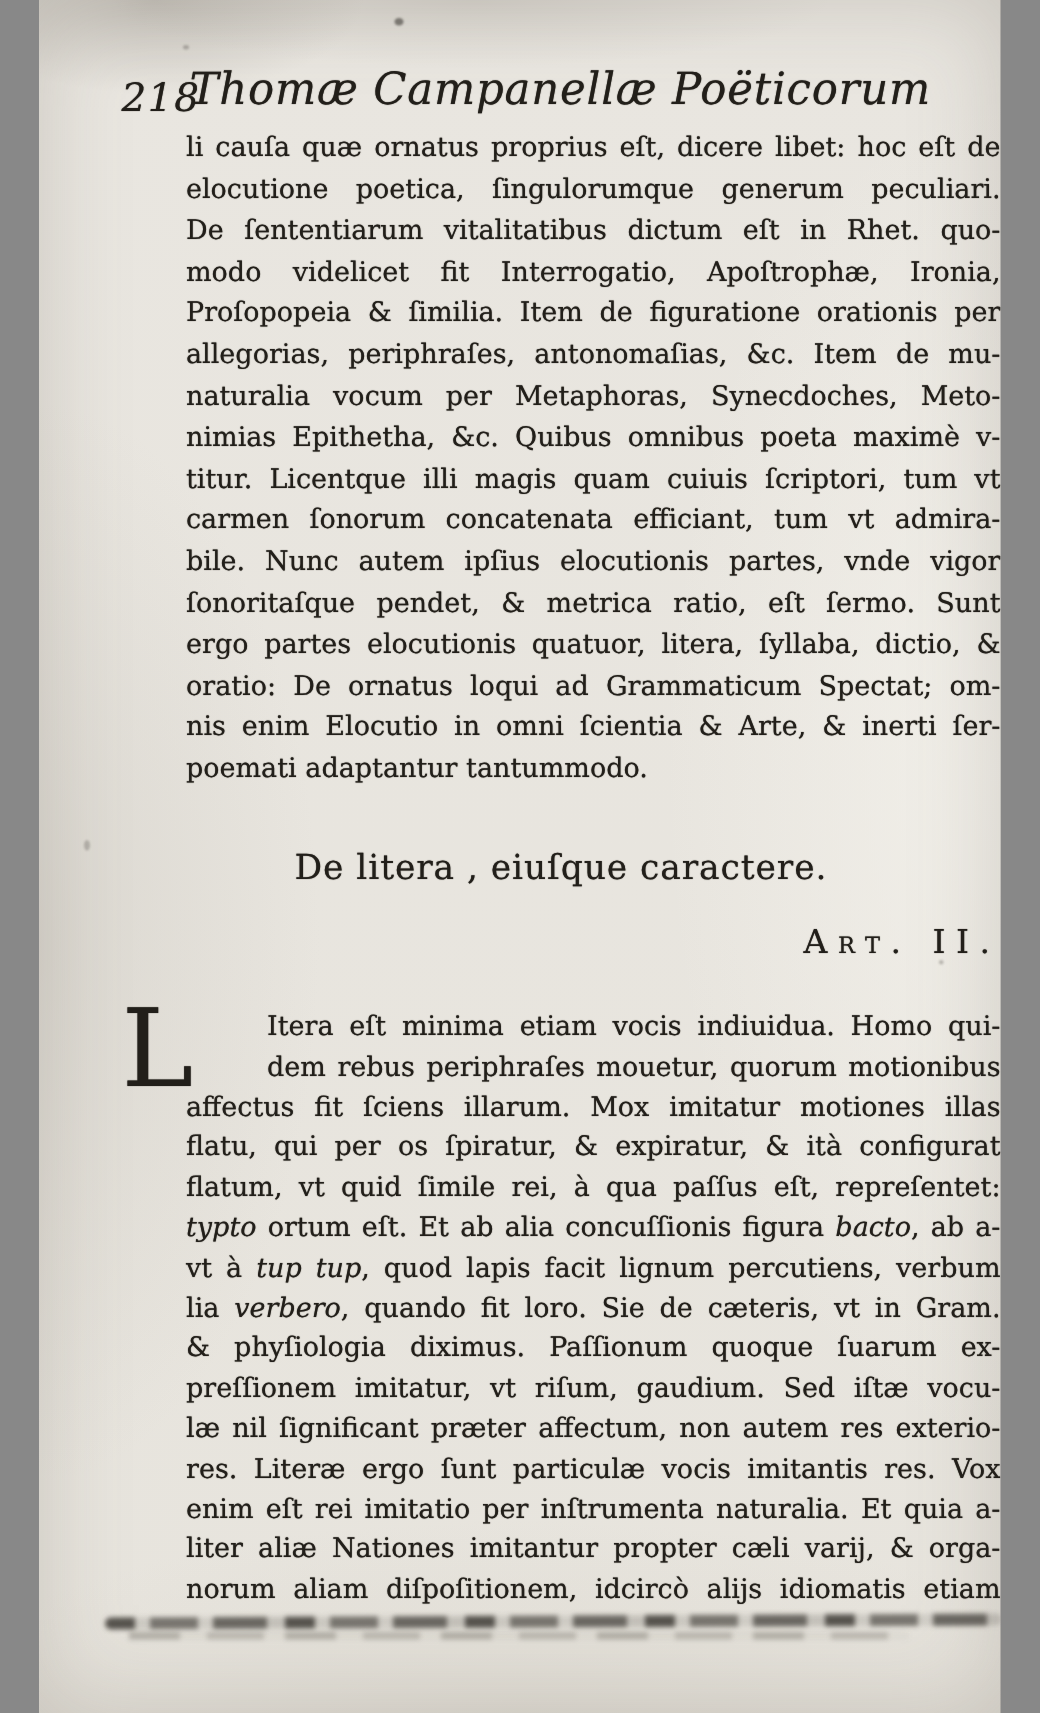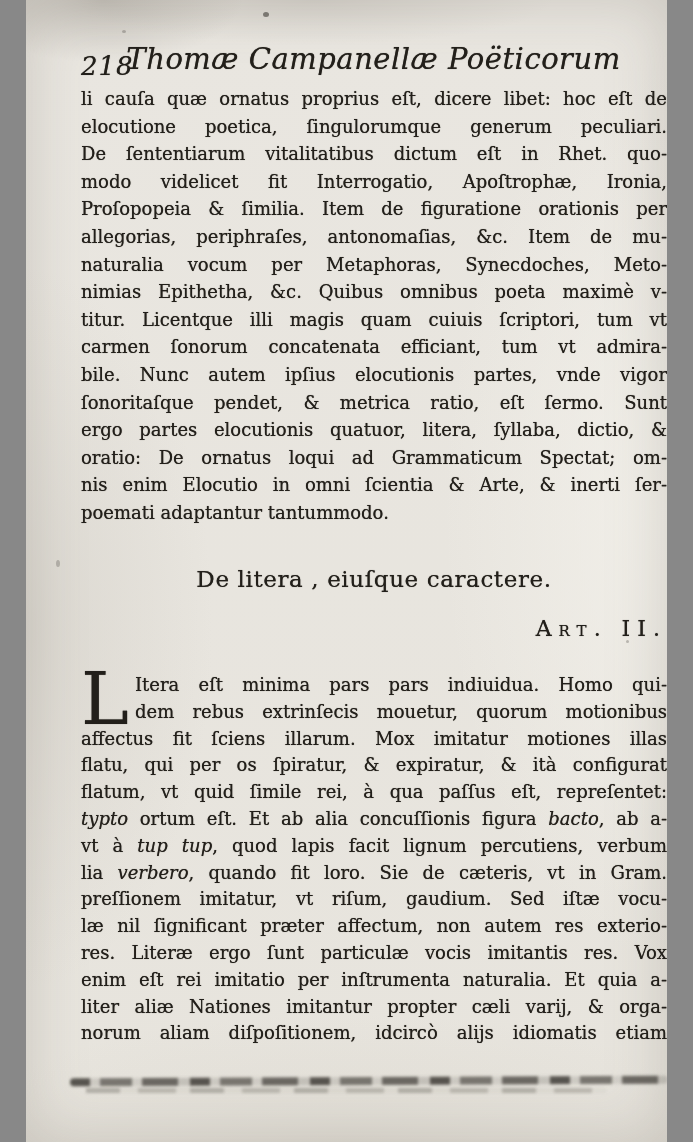--- a/index.html
+++ b/index.html
@@ -33,20 +33,21 @@
     font-style:italic; font-size:29px; letter-spacing:.5px;
     transform:scaleY(1.02);
     white-space:nowrap;
   }
   .para{ position:absolute; left:55px; width:586px; }
   .p1{ top:85px; font-size:18px; line-height:27.6px; }
   .p2{ top:672px; font-size:18px; line-height:26.8px; }
   .tline{
     text-align:justify; text-align-last:justify;
     white-space:normal;
+    margin-left:43px;
   }
   .p1 .tline:last-child{ text-align-last:left; }
   .it{ font-style:italic; }
   .chapter-heading{
     position:absolute; left:55px; width:586px; top:566px; margin:0;
     text-align:center; font-weight:normal;
     font-size:23px; letter-spacing:.6px;
   }
   .article-label{
     position:absolute; left:55px; width:586px; top:616px; margin:0;
@@ -117,28 +118,29 @@
       <div class="tline"><span>poemati adaptantur tantummodo.</span></div>
     </div>
 
   <h2 class="chapter-heading">De litera , eiuſque caractere.</h2>
 
   <h3 class="article-label">Art. II.</h3>
 
   <div class="para p2">
     <span class="dropcap">L</span>
     <div class="lines">
-        <div class="tline"><span>Itera eſt minima pars pars indiuidua. Homo qui-</span></div>
-        <div class="tline"><span>dem rebus extrinſecis mouetur, quorum motionibus</span></div>
+        <div class="tline"><span>Itera eſt minima etiam vocis indiuidua. Homo qui-</span></div>
+        <div class="tline"><span>dem rebus periphraſes mouetur, quorum motionibus</span></div>
         <div class="tline"><span>affectus fit ſciens illarum. Mox imitatur motiones illas</span></div>
         <div class="tline"><span>flatu, qui per os ſpiratur, &amp; expiratur, &amp; ità configurat</span></div>
         <div class="tline"><span>flatum, vt quid ſimile rei, à qua paſſus eſt, repreſentet:</span></div>
         <div class="tline"><span class="it">typto</span><span> ortum eſt. Et ab alia concuſſionis figura </span><span class="it">bacto</span><span>, ab a-</span></div>
         <div class="tline"><span>vt à </span><span class="it">tup tup</span><span>, quod lapis facit lignum percutiens, verbum</span></div>
         <div class="tline"><span>lia </span><span class="it">verbero</span><span>, quando fit loro. Sie de cæteris, vt in Gram.</span></div>
+        <div class="tline"><span>&amp; phyſiologia diximus. Paſſionum quoque ſuarum ex-</span></div>
         <div class="tline"><span>preſſionem imitatur, vt riſum, gaudium. Sed iſtæ vocu-</span></div>
         <div class="tline"><span>læ nil ſignificant præter affectum, non autem res exterio-</span></div>
         <div class="tline"><span>res. Literæ ergo ſunt particulæ vocis imitantis res. Vox</span></div>
         <div class="tline"><span>enim eſt rei imitatio per inſtrumenta naturalia. Et quia a-</span></div>
         <div class="tline"><span>liter aliæ Nationes imitantur propter cæli varij, &amp; orga-</span></div>
         <div class="tline"><span>norum aliam diſpoſitionem, idcircò alijs idiomatis etiam</span></div>
       </div>
   </div>
 
   <div class="smudge"></div>

